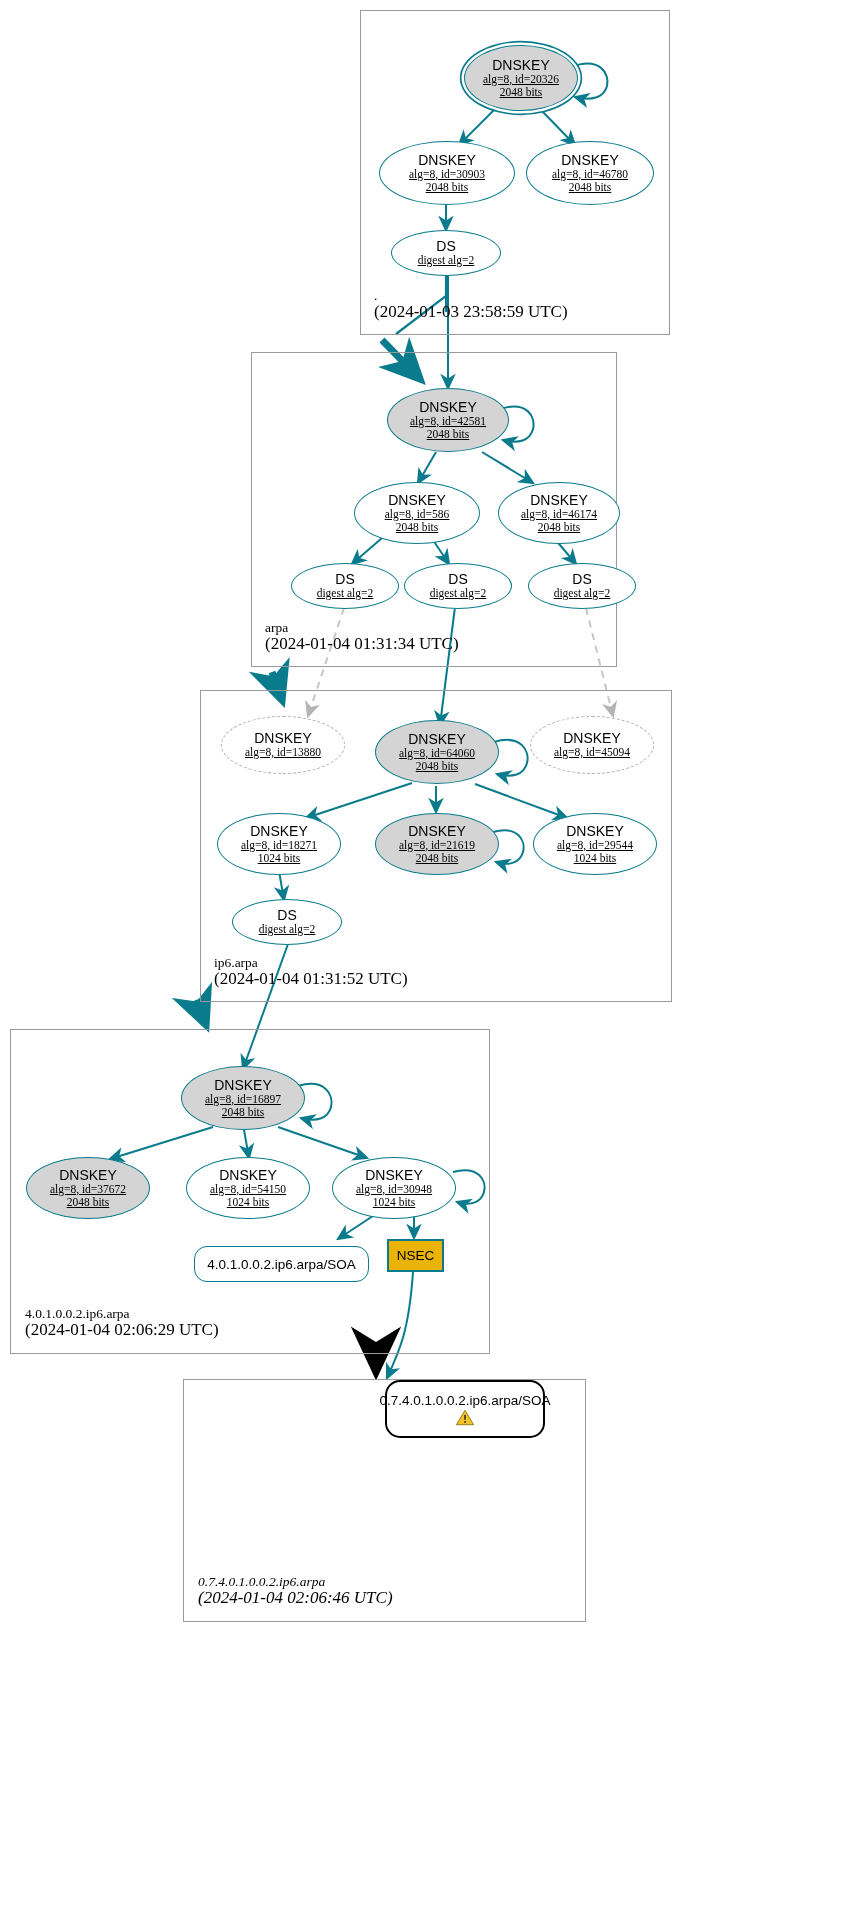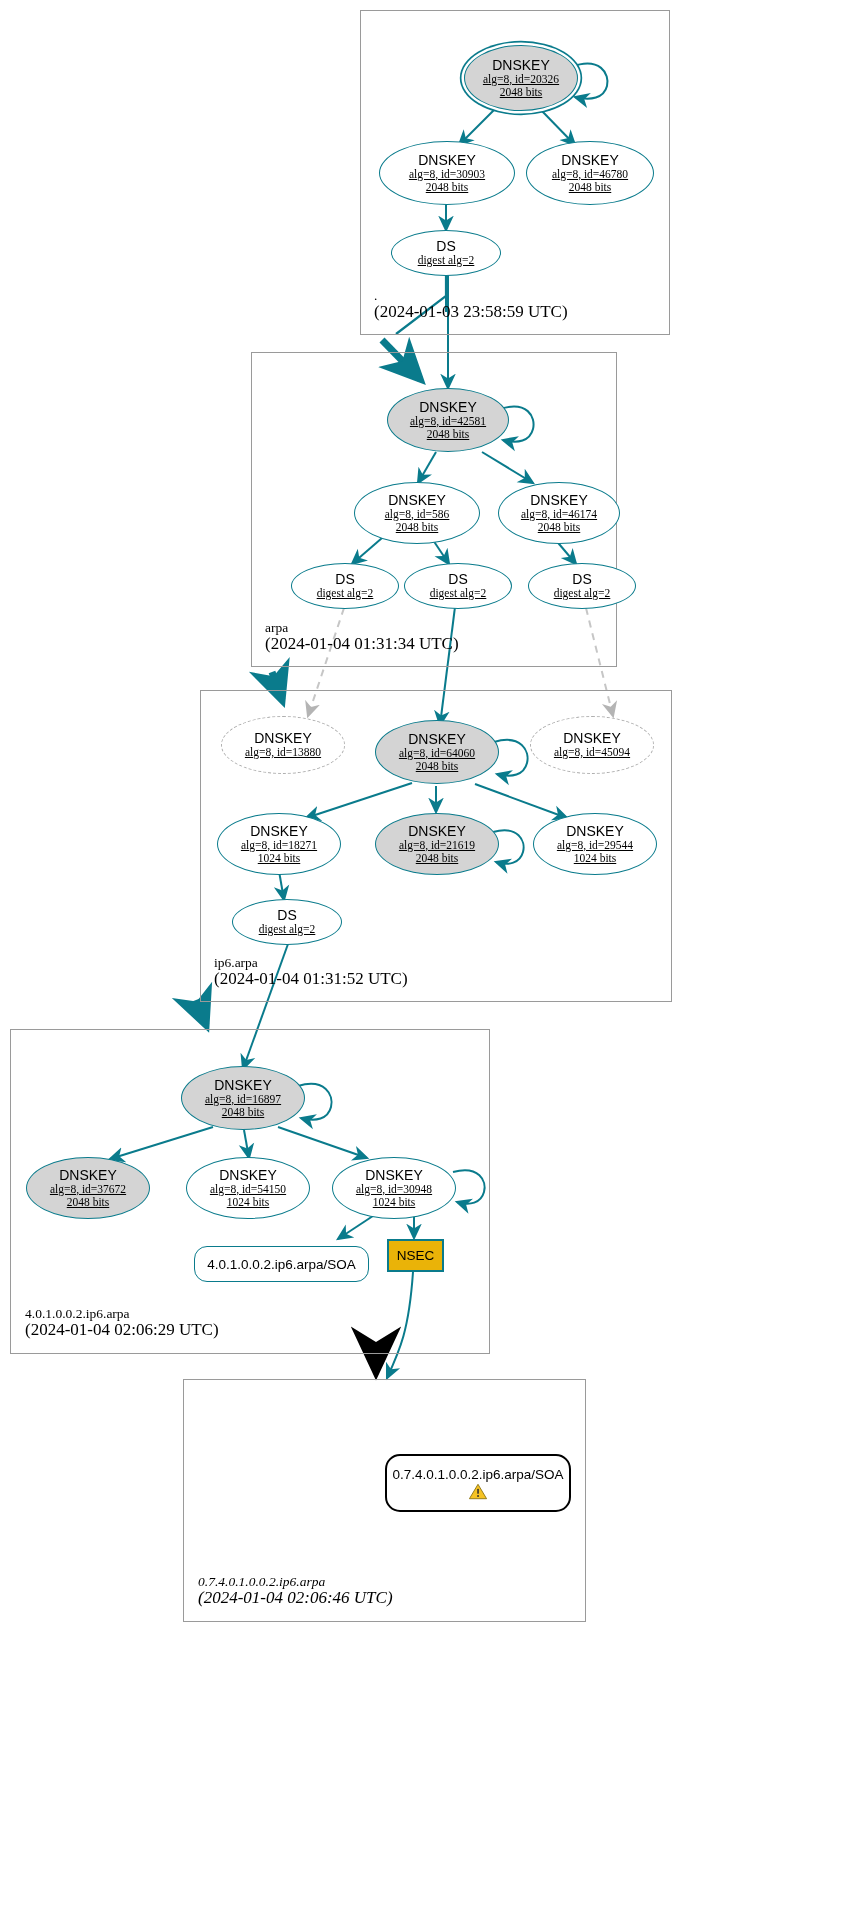--- a/index.html
+++ b/index.html
@@ -249,21 +249,21 @@
     <div class="t2">alg=8, id=30948</div>
     <div class="t2">1024 bits</div>
   </div>
   <div class="node rrset" style="left:194px;top:1238px;width:175px;height:36px;margin-top:8px;">
     <span>4.0.1.0.0.2.ip6.arpa/SOA</span>
   </div>
   <div class="node sqbox" style="left:387px;top:1239px;width:57px;height:33px;display:flex;align-items:center;justify-content:center;">
     <span>NSEC</span>
   </div>
 
-  <div class="node rrset blackbox" style="left:385px;top:1454px;width:186px;height:58px;">
+  <div class="node rrset blackbox" style="left:385px;top:1380px;width:160px;height:58px;">
     <span>0.7.4.0.1.0.0.2.ip6.arpa/SOA</span>
     <svg class="warn" viewBox="0 0 24 21">
       <path d="M12 1.6 L22.6 19.4 L1.4 19.4 Z" fill="#f6c324" stroke="#8a7210" stroke-width="1.1" stroke-linejoin="round"></path>
       <rect x="11.1" y="7" width="1.9" height="6.4" rx="0.8" fill="#2b2b2b"></rect>
       <circle cx="12.05" cy="16.1" r="1.15" fill="#2b2b2b"></circle>
     </svg>
   </div>
 
 </div>
 

